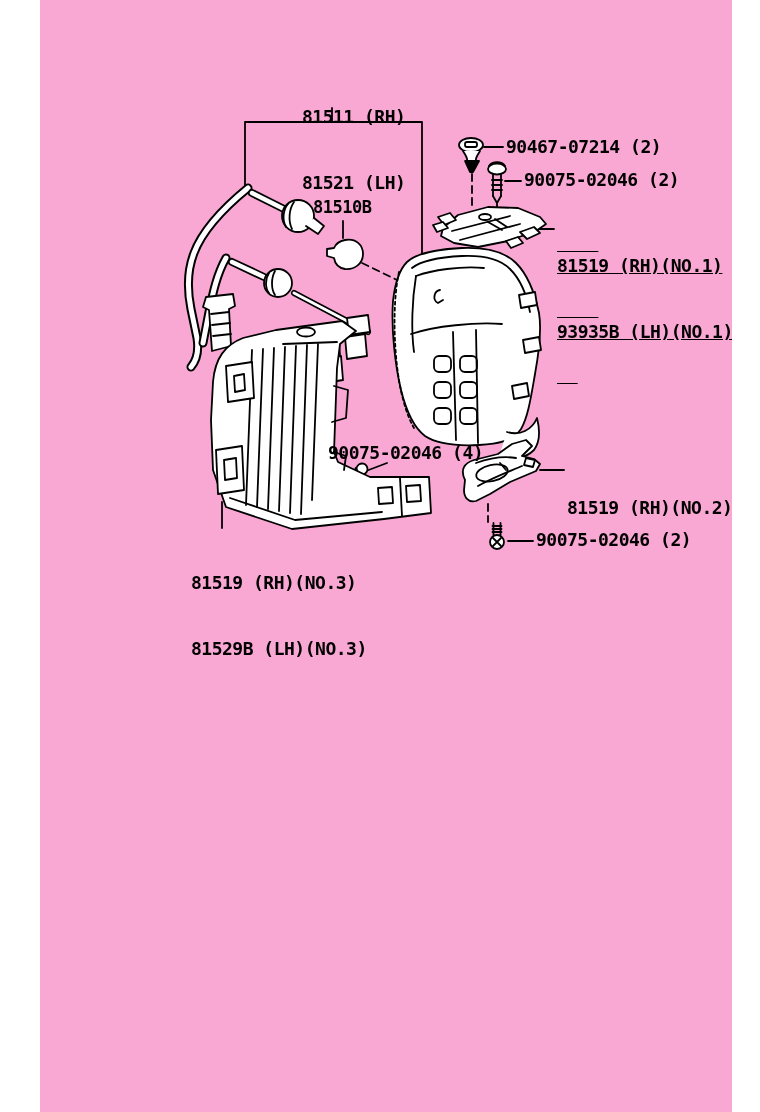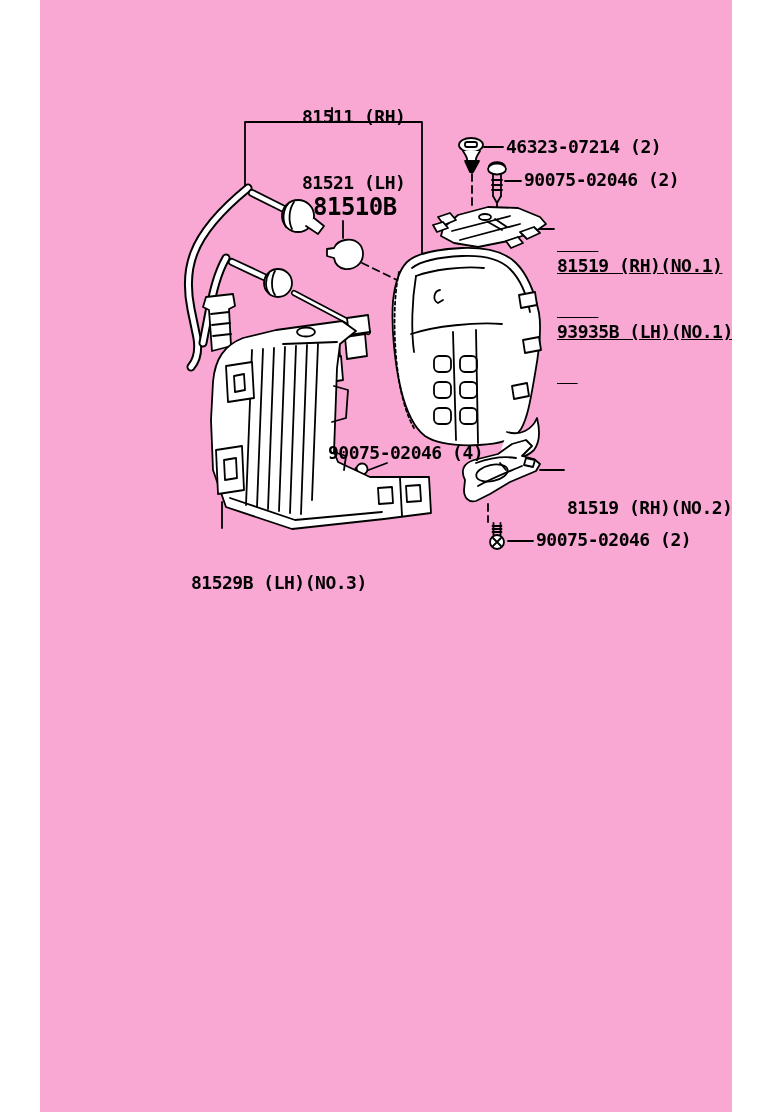--- a/index.html
+++ b/index.html
@@ -2,21 +2,21 @@
 <html><head>
 <meta charset="utf-8">
 <style>
   html,body{margin:0;padding:0;background:#ffffff;}
   #page{position:relative;width:692px;height:1112px;background:#f9a8d4;overflow:hidden;
         font-family:"DejaVu Sans Mono", monospace;margin-left:40px;}
   svg{position:absolute;left:0;top:0;}
   .lbl{position:absolute;color:#000;font-weight:700;font-size:18px;line-height:22px;
        letter-spacing:-0.5px;white-space:pre;}
   .lbl span{display:block;}
-  .lbl-big{font-size:24px;}
+  .lbl-big{font-size:17px;}
   .docnum{position:absolute;color:#000;font-family:"Liberation Sans", sans-serif;
           font-weight:700;font-size:20px;letter-spacing:-1px;}
 </style>
 </head>
 <body>
 
 <div id="page">
 
   <svg width="760" height="1112" viewBox="0 0 760 1112">
     <g stroke="#000" fill="none" stroke-width="1.8" stroke-linecap="round" stroke-linejoin="round">
@@ -169,38 +169,39 @@
       </g>
 
     </g>
   </svg>
 
   <div class="lbl" style="left:262px;top:62px;">
     <span>81511 (RH)</span>
     <span>81521 (LH)</span>
   </div>
 
-  <div class="lbl" style="left:466px;top:136px;">46323-07214 (2)</div>
+  <div class="lbl" style="left:466px;top:136px;">90467-07214 (2)</div>
 
   <div class="lbl" style="left:484px;top:169px;">90075-02046 (2)</div>
 
   <div class="lbl lbl-big" style="left:273px;top:196px;">81510B</div>
 
   <div class="lbl" style="left:517px;top:211px;text-decoration:underline;">
     <span>81519 (RH)(NO.1)</span>
     <span>93935B (LH)(NO.1)</span>
   </div>
 
   <div class="lbl" style="left:288px;top:442px;">90075-02046 (4)</div>
 
   <div class="lbl" style="left:527px;top:453px;">
     <span>81519 (RH)(NO.2)</span>
   </div>
 
   <div class="lbl" style="left:151px;top:528px;">
+    <span>81519 (RH)(NO.3)</span>
     <span>81529B (LH)(NO.3)</span>
   </div>
 
   <div class="lbl" style="left:496px;top:529px;">90075-02046 (2)</div>
 
   <div class="docnum" style="left:695px;top:1080px;">815974</div>
 
 </div>
 
 </body></html>

